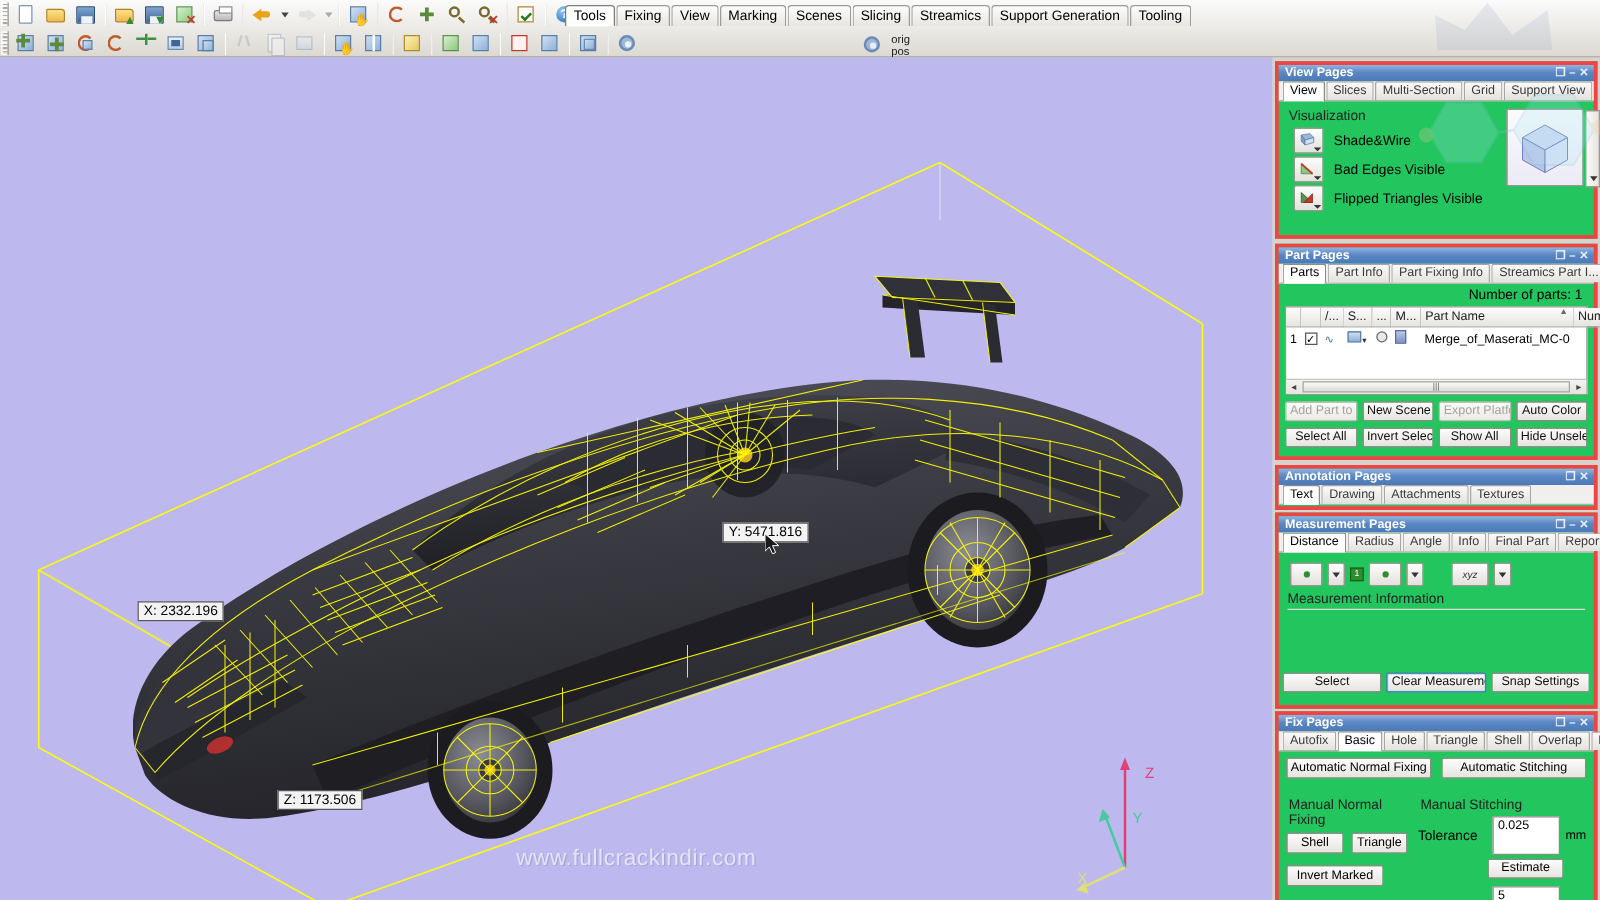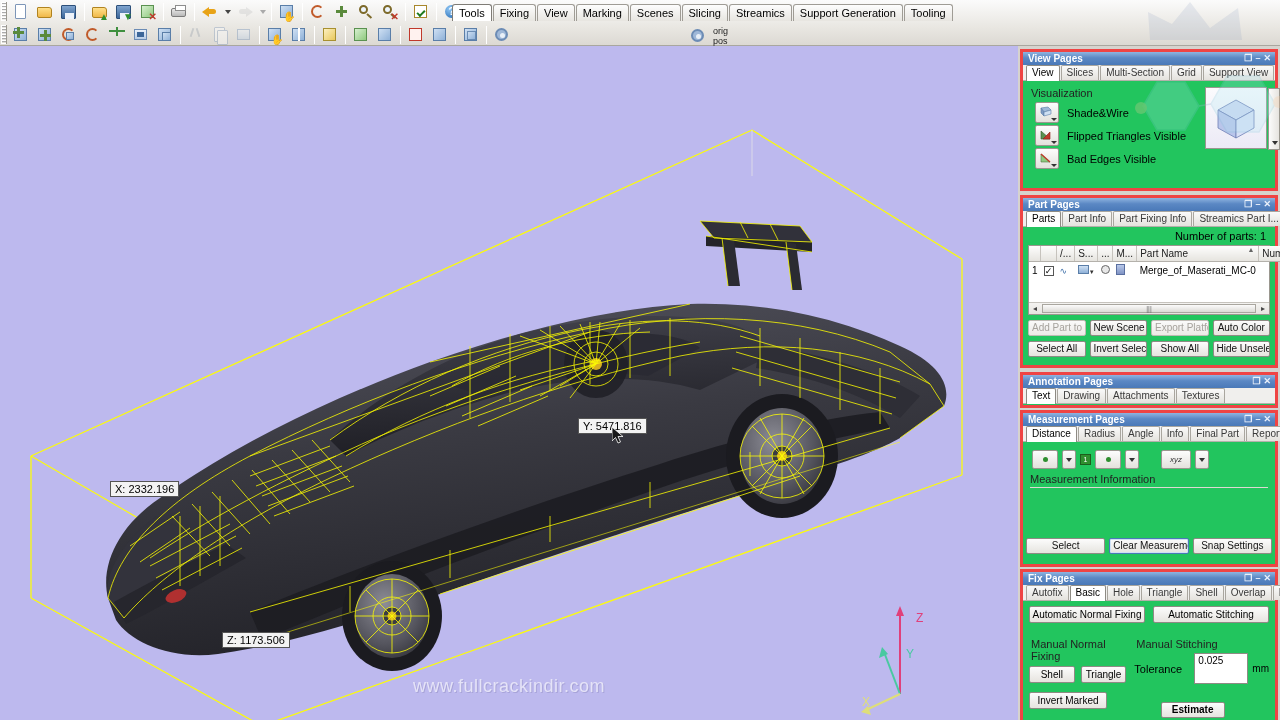--- a/index.html
+++ b/index.html
@@ -704,36 +704,36 @@
                     <polygon points="1,2 4,6 4,10 1,7" fill="#7f9cc4" stroke="#5a7ea8" stroke-width="0.6"></polygon>
                     <polygon points="11,4 4,6 4,10 11,8" fill="#cfe0f3" stroke="#5a7ea8" stroke-width="0.6"></polygon>
                   </svg></span>
                 <span class="dd"></span>
               </div>
               <div class="viz-label">Shade&amp;Wire</div>
             </div>
             <div class="viz-row">
               <div class="viz-icon">
                 <span class="mini"><svg width="12" height="11">
+                    <polygon points="1,10 10,10 1,2" fill="#8fc97f" stroke="#4a7a3c" stroke-width="0.6"></polygon>
+                    <line x1="1" y1="2" x2="10" y2="10" stroke="#c0392b" stroke-width="1.4"></line>
+                  </svg></span>
+                <span class="dd"></span>
+              </div>
+              <div class="viz-label">Bad Edges Visible</div>
+            </div>
+            <div class="viz-row">
+              <div class="viz-icon">
+                <span class="mini"><svg width="12" height="11">
                     <polygon points="1,10 10,10 1,2" fill="#5a9150" stroke="#2f5d28" stroke-width="0.6"></polygon>
                     <polygon points="10,10 10,3 3,10" fill="#c0392b" stroke="#8a2418" stroke-width="0.6"></polygon>
                   </svg></span>
                 <span class="dd"></span>
               </div>
               <div class="viz-label">Flipped Triangles Visible</div>
-            </div>
-            <div class="viz-row">
-              <div class="viz-icon">
-                <span class="mini"><svg width="12" height="11">
-                    <polygon points="1,10 10,10 1,2" fill="#8fc97f" stroke="#4a7a3c" stroke-width="0.6"></polygon>
-                    <line x1="1" y1="2" x2="10" y2="10" stroke="#c0392b" stroke-width="1.4"></line>
-                  </svg></span>
-                <span class="dd"></span>
-              </div>
-              <div class="viz-label">Bad Edges Visible</div>
             </div>
           </div>
         <div class="cube-preview">
           <svg width="60" height="60" viewBox="0 0 60 60">
             <polygon points="12,22 30,12 48,22 30,32" fill="#cfd8f2" stroke="#6f7fb5" stroke-width="0.8"></polygon>
             <polygon points="12,22 30,32 30,50 12,40" fill="#b9c5ea" stroke="#6f7fb5" stroke-width="0.8"></polygon>
             <polygon points="48,22 30,32 30,50 48,40" fill="#d8e0f6" stroke="#6f7fb5" stroke-width="0.8"></polygon>
           </svg>
           <div class="cube-scroll">
               <span class="dn"></span>
@@ -913,21 +913,21 @@
             </div>
             <div class="wbtn" style="margin-top:9px; width:78px;">Invert Marked</div>
           </div>
           <div class="fixcol">
             <div class="grouplabel">Manual Stitching</div>
             <div class="fieldrow">
               <span class="lbl">Tolerance</span>
               <span class="txtbox">0.025</span>
               <span class="unit">mm</span>
             </div>
-            <div style="display:flex; justify-content:center; margin-top:18px; padding-right:18px;font-weight:bold;">
+            <div style="display:flex; justify-content:flex-end; margin-top:3px; padding-right:18px;">
               <div class="smallbtn">Estimate</div>
             </div>
             <div class="fieldrow" style="margin-top:6px;">
               <span class="lbl">Iterations</span>
               <span class="txtbox">5</span>
             </div>
           </div>
         </div>
       </div>
     </div>

